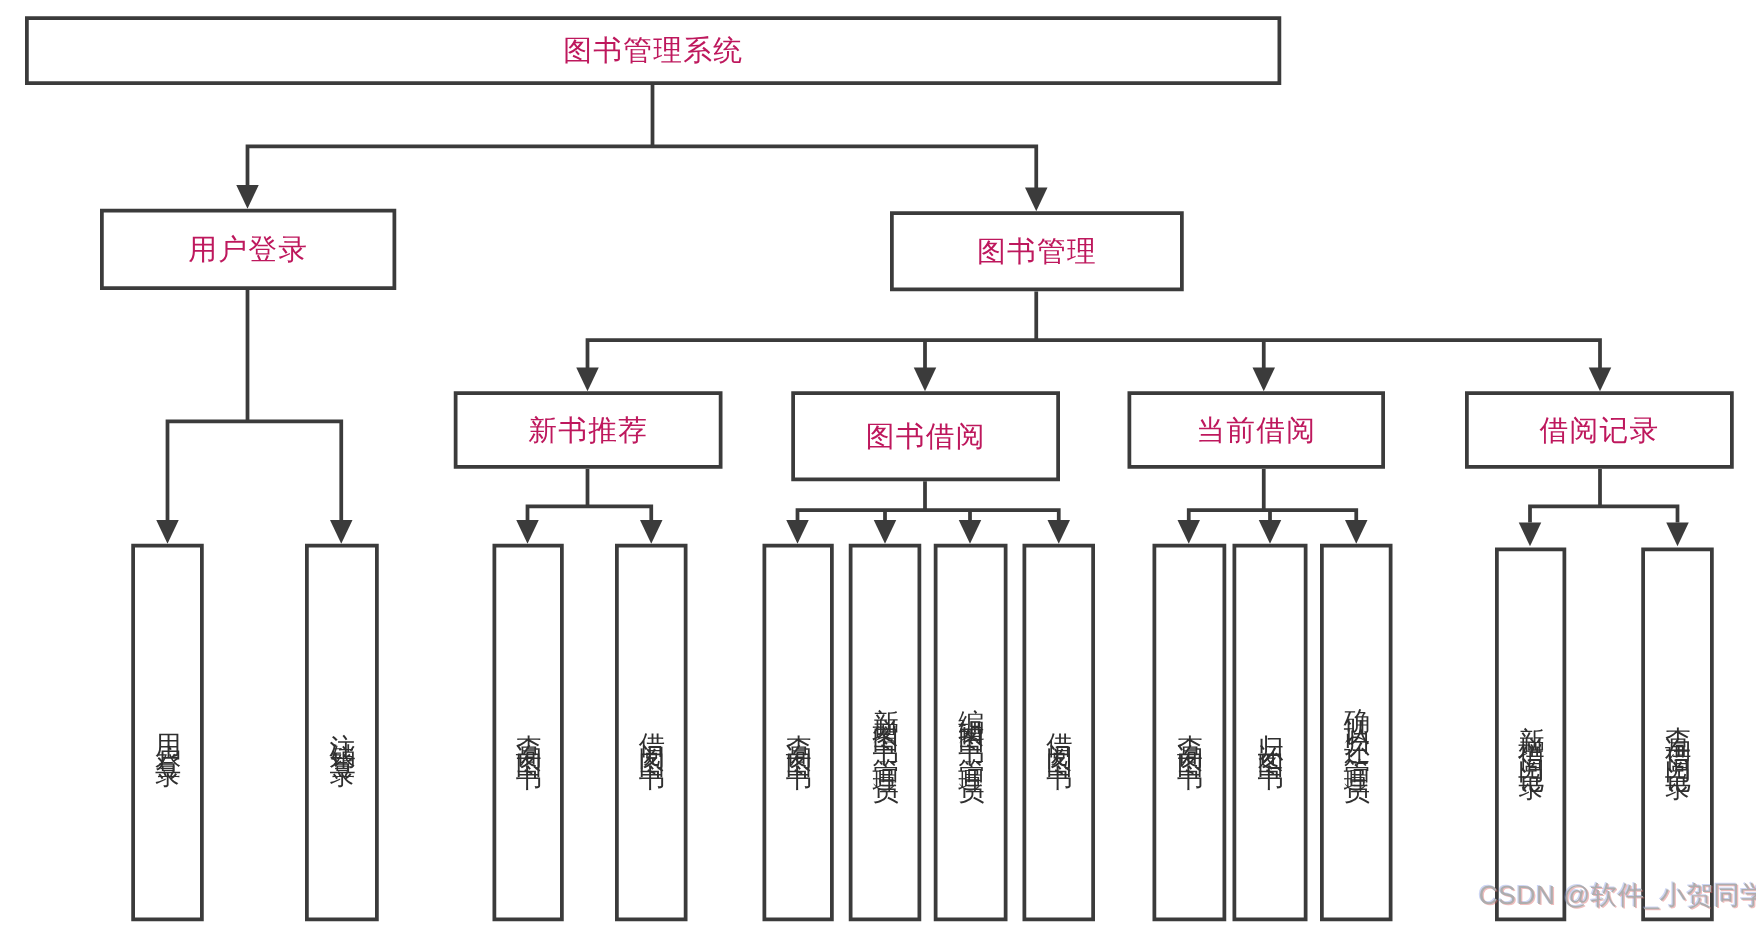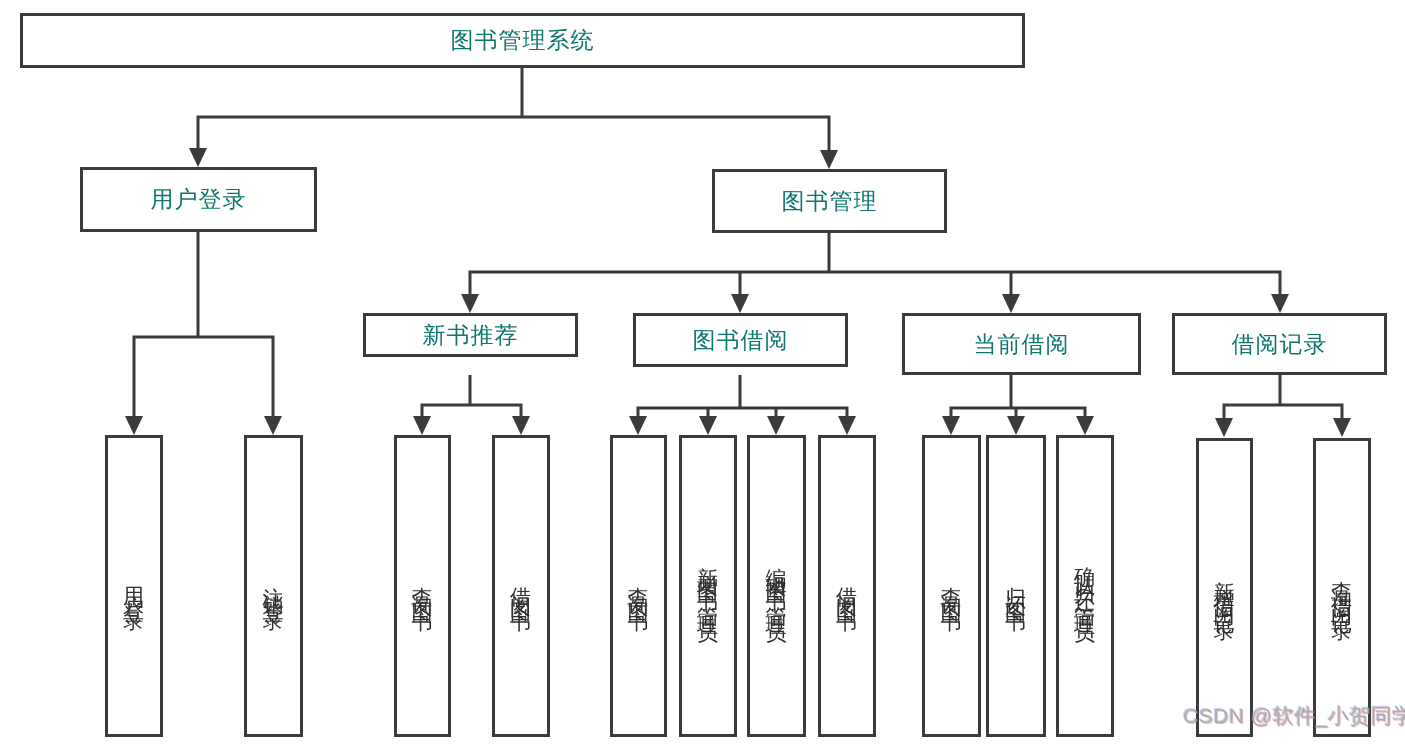--- a/index.html
+++ b/index.html
@@ -8,21 +8,21 @@
     width:1405px;height:747px;
     background:#ffffff;
     font-family:"Liberation Sans","DejaVu Sans",sans-serif;
     overflow:hidden;
   }
   .connector-svg{position:absolute;left:0;top:0;z-index:0;}
   .hnode{
     position:absolute;box-sizing:border-box;z-index:1;
     border:3px solid #3b3b3b;background:#ffffff;
     display:flex;align-items:center;justify-content:center;
-    font-size:23px;letter-spacing:1px;color:#0f766e;
+    font-size:23px;letter-spacing:1px;color:#be185d;
   }
   .vnode{
     position:absolute;box-sizing:border-box;z-index:1;
     border:3px solid #3b3b3b;background:#ffffff;
     display:flex;align-items:center;justify-content:center;
   }
   .vnode span{
     writing-mode:vertical-rl;text-orientation:mixed;
     font-size:21px;letter-spacing:8px;color:#2f2f2f;
     line-height:1;white-space:nowrap;
@@ -83,27 +83,27 @@
     <span>图书管理系统</span>
   </div>
 
   <div class="hnode" style="left:80px;top:167px;width:237px;height:65px;">
     <span>用户登录</span>
   </div>
   <div class="hnode" style="left:712px;top:169px;width:235px;height:64px;font-family:Liberation Mono, monospace;">
     <span>图书管理</span>
   </div>
 
-  <div class="hnode" style="left:363px;top:313px;width:215px;height:44px;">
+  <div class="hnode" style="left:363px;top:313px;width:215px;height:62px;">
     <span>新书推荐</span>
   </div>
-  <div class="hnode" style="left:633px;top:313px;width:215px;height:54px;">
+  <div class="hnode" style="left:633px;top:313px;width:215px;height:72px;">
     <span>图书借阅</span>
   </div>
-  <div class="hnode" style="left:902px;top:313px;width:239px;height:62px;">
+  <div class="hnode" style="left:902px;top:313px;width:206px;height:62px;">
     <span>当前借阅</span>
   </div>
   <div class="hnode" style="left:1172px;top:313px;width:215px;height:62px;">
     <span>借阅记录</span>
   </div>
 
   <div class="vnode" style="left:105px;top:435px;width:58px;height:302px;">
     <span>用户登录</span>
   </div>
   <div class="vnode" style="left:244px;top:435px;width:59px;height:302px;">

